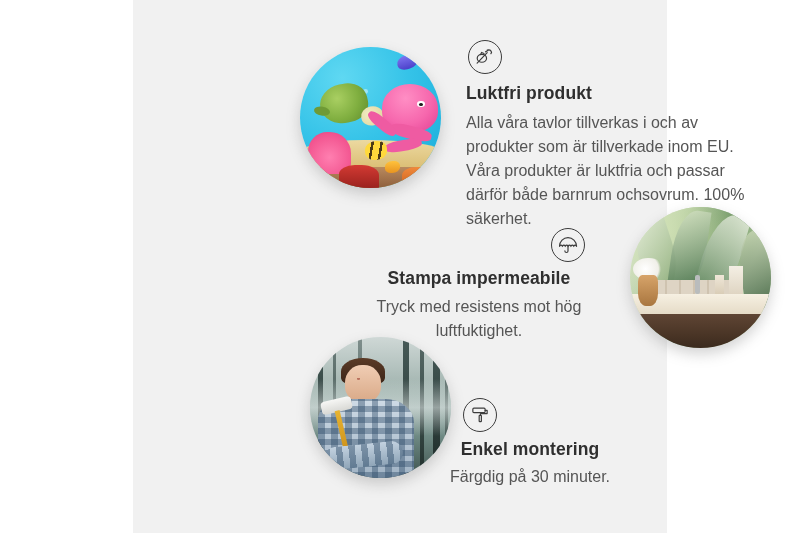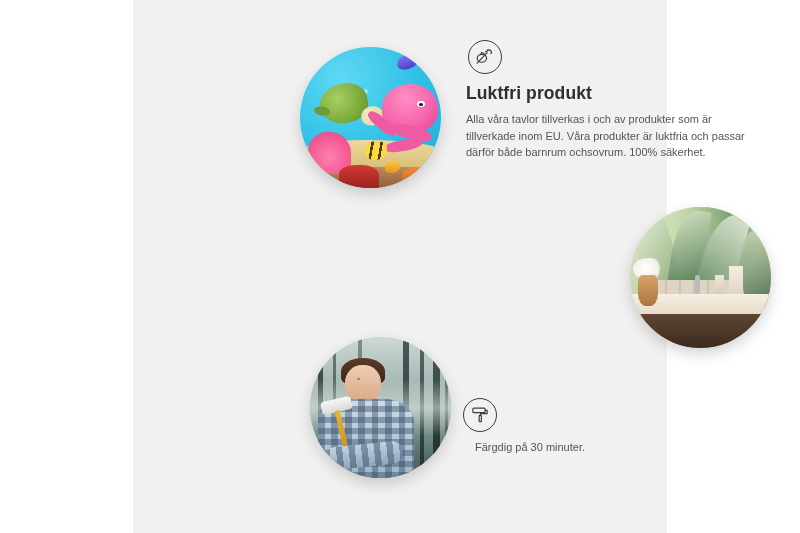--- a/index.html
+++ b/index.html
@@ -215,21 +215,21 @@
     width:34px;height:34px;border-radius:50%;
     border:1.4px solid #3c3c3c;box-sizing:border-box;
     display:flex;align-items:center;justify-content:center;
   }
   .ic-circle svg{display:block;}
   h3.f-title{
     margin:0;font-size:17.5px;font-weight:bold;color:#2f2f2f;
     letter-spacing:.1px;line-height:1.2;
   }
   p.f-desc{
-    margin:0;font-size:11px;color:#555555;line-height:1.5;
+    margin:0;font-size:16px;color:#555555;line-height:1.5;
   }
 
   
   #feature-odorless{left:333px;top:40px;width:290px;}
   #feature-odorless .ic-wrap{margin:0 0 9px 2px;}
   #feature-odorless h3.f-title{margin-bottom:7px;}
 
   
   #feature-waterproof{left:205px;top:228px;width:282px;text-align:center;}
   #feature-waterproof .ic-wrap{margin:0 0 6px auto;margin-right:35px;}
@@ -322,28 +322,42 @@
             <ellipse cx="8.6" cy="13.4" rx="5.1" ry="4.3"></ellipse>
             <path d="M7.2 9.3l1.1-2.2 2.6 1.1"></path>
             <path d="M3.4 18.6L14.4 7.2"></path>
           </svg>
         </div>
       </div>
       <h3 class="f-title">Luktfri produkt</h3>
       <p class="f-desc">Alla våra tavlor tillverkas i och av produkter som är tillverkade inom EU. Våra produkter är luktfria och passar därför både barnrum ochsovrum. 100% säkerhet.</p>
     </div>
 
+    <div class="feature" id="feature-waterproof">
+      <div class="ic-wrap">
+        <div class="ic-circle">
+          <svg width="22" height="22" viewBox="0 0 24 24" fill="none" stroke="#3c3c3c" stroke-width="1.3" stroke-linecap="round">
+            <path d="M2.8 13.2a9.2 9.2 0 0 1 18.4 0"></path>
+            <path d="M2.8 13.2c.9-1.5 2.1-1.5 3.1 0 1-1.5 2.2-1.5 3.1 0 1-1.5 2.2-1.5 3.1 0 .9-1.5 2.1-1.5 3.1 0 1-1.5 2.2-1.5 3.1 0 .9-1.5 2.1-1.5 3.1 0"></path>
+            <path d="M12 13.2v5.3a1.7 1.7 0 0 1-3.4 0"></path>
+          </svg>
+        </div>
+      </div>
+      <h3 class="f-title">Stampa impermeabile</h3>
+      <p class="f-desc">Tryck med resistens mot hög luftfuktighet.</p>
+    </div>
 
     <div class="feature" id="feature-easy">
       <div class="ic-wrap">
         <div class="ic-circle">
           <svg width="22" height="22" viewBox="0 0 24 24" fill="none" stroke="#3c3c3c" stroke-width="1.3" stroke-linecap="round" stroke-linejoin="round">
             <rect x="4.2" y="4.6" width="13.4" height="4.8" rx="1.2"></rect>
             <path d="M17.6 7h2.2v3.4h-7.3v2.1"></path>
             <rect x="11.1" y="12.5" width="2.4" height="6.8" rx=".7"></rect>
           </svg>
         </div>
       </div>
+      <h3 class="f-title">Enkel montering</h3>
       <p class="f-desc">Färgdig på 30 minuter.</p>
     </div>
 
   </div>
 </div>
 
 </body></html>

